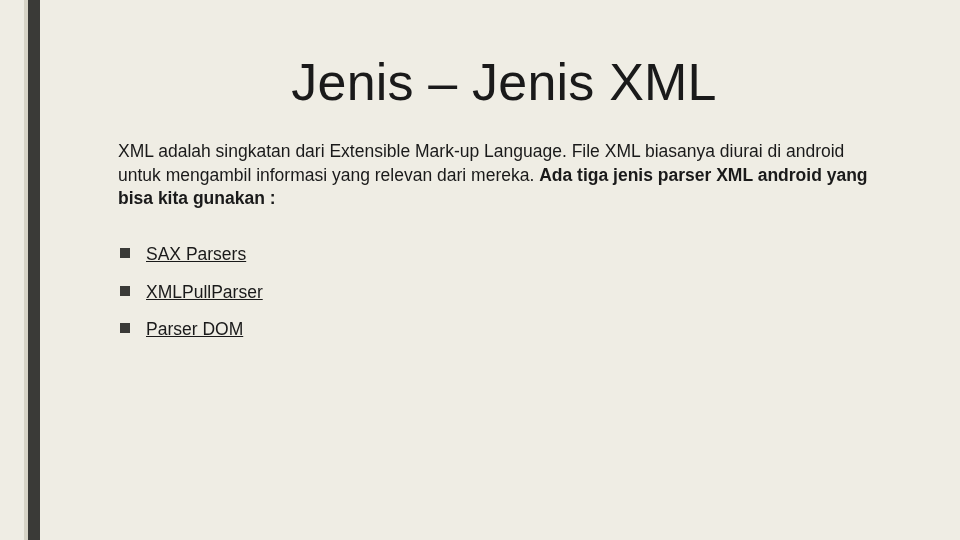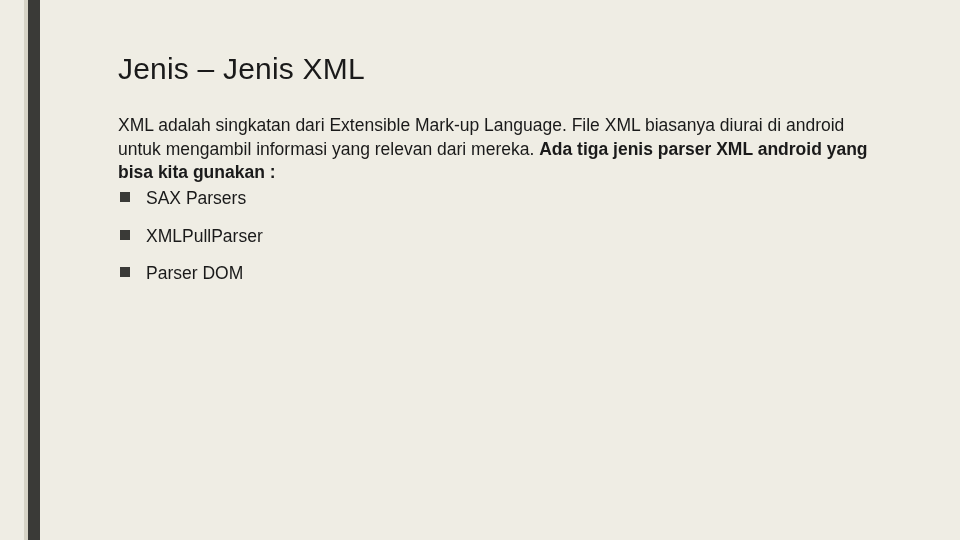--- a/index.html
+++ b/index.html
@@ -29,43 +29,45 @@
     background: #d6d3c6;
   }
   .content {
     position: absolute;
     left: 118px;
     top: 52px;
     right: 70px;
   }
   h1.title {
     margin: 0 0 28px 0;
-    font-size: 30px;
+    font-size: 52px;
     font-weight: 400;
     letter-spacing: 0.2px;
+    text-align: center;
   }
   p.body {
-    margin: 0 0 2px 0;
+    margin: 0 0 32px 0;
     font-size: 17.5px;
     line-height: 1.35;
   }
   p.body .bold {
     font-weight: 700;
   }
   ul.bullets {
     list-style: none;
     padding: 0;
     margin: 0;
   }
   ul.bullets li {
     font-size: 17.5px;
     line-height: 1.35;
     margin: 0 0 14px 0;
     position: relative;
     padding-left: 28px;
+    text-decoration: underline;
   }
   ul.bullets li::before {
     content: "";
     position: absolute;
     left: 2px;
     top: 5px;
     width: 10px;
     height: 10px;
     background: #3a3a37;
   }

